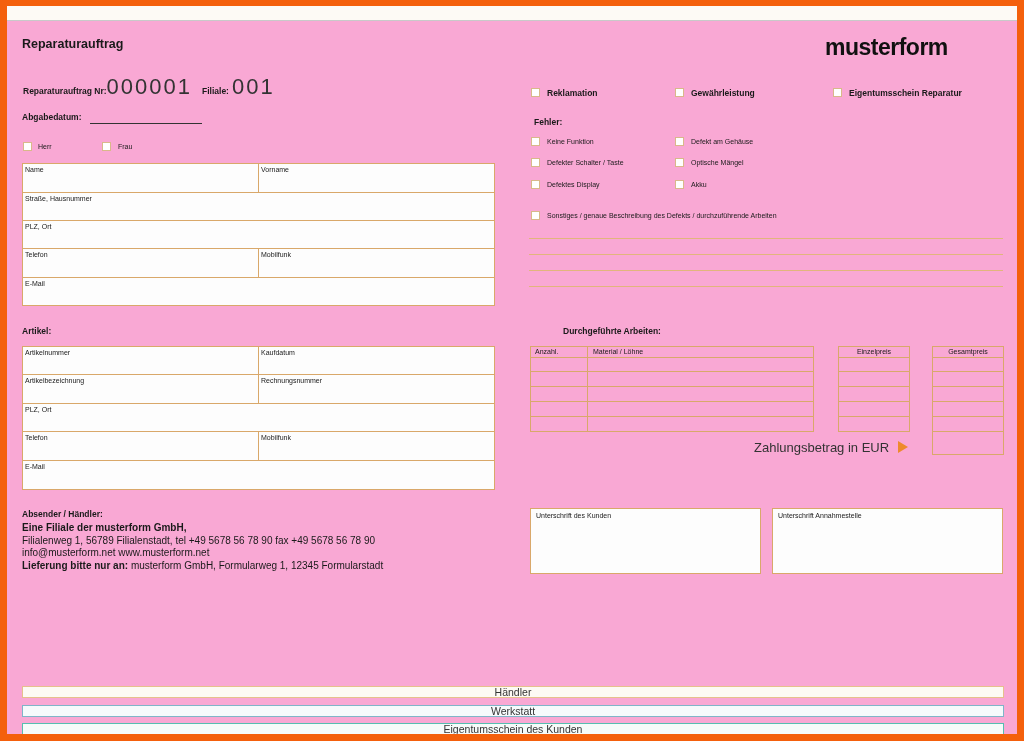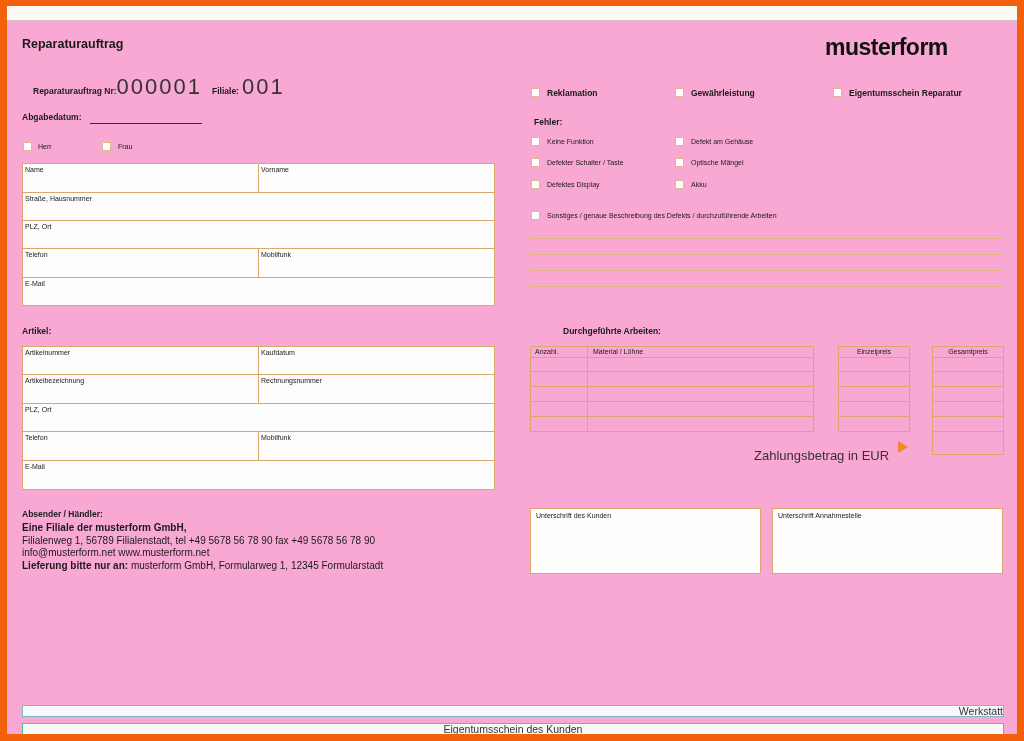--- a/index.html
+++ b/index.html
@@ -22,39 +22,39 @@
   .big-num { font-size: 22px; color: #333; letter-spacing: 2px; font-weight: normal; }
   .abgabe-line { left: 83px; top: 117px; width: 112px; height: 1px; background: #333; }
   .cb { width: 9px; height: 9px; border: 1px solid #d9b88a; background: #fff; box-sizing: border-box; }
   .small { font-size: 7px; }
   .box { border: 1px solid #d9a86a; box-sizing: border-box; background: #fdfdfd; }
   .cell { position: absolute; border-right: 1px solid #d9a86a; border-bottom: 1px solid #d9a86a; box-sizing: border-box; padding: 2px 2px; font-size: 7px; }
   .hline { height: 1px; background: #e2b57c; }
   .gridtbl { border: 1px solid #d9a86a; box-sizing: border-box; }
   .gridrow { position: absolute; left: 0; right: 0; border-top: 1px solid #d9a86a; }
   .colhdr { font-size: 7px; }
-  .zahlung { left: 747px; top: 434px; font-size: 13px; color: #333; margin-top: 8px; }
+  .zahlung { left: 747px; top: 434px; font-size: 13px; color: #333; }
   .tri { width: 0; height: 0; border-top: 6px solid transparent; border-bottom: 6px solid transparent; border-left: 10px solid #ee8a2c; }
   .sig { border: 1px solid #d9a86a; box-sizing: border-box; font-size: 7px; padding: 3px 5px; background: #fdfdfd; }
   .strip { left: 15px; width: 982px; height: 12px; box-sizing: border-box; text-align: center; font-size: 10.5px; line-height: 11px; color: #333; }
   .strip1 { top: 680px; border: 1px solid #e6c08c; background: #fdfaf4; }
-  .strip2 { top: 699px; border: 1px solid #7fb5c9; background: #f6fafc; text-align: right; }
+  .strip2 { top: 699px; border: 1px solid #7fb5c9; background: #f6fafc; }
   .strip3 { top: 717px; border: 1px solid #55bfb0; background: #f6fbfa; }
 </style>
 </head>
 <body>
 
 <div class="sheet">
   <div class="abs topband"></div>
   <div class="abs topline"></div>
 
   <div class="abs title">Reparaturauftrag</div>
   <div class="abs logo">musterform</div>
 
-  <div class="abs" style="left:26px; top:68px; display:flex; align-items:baseline;">
+  <div class="abs" style="left:16px; top:68px; display:flex; align-items:baseline;">
     <span class="lbl-b">Reparaturauftrag Nr:</span>
     <span class="big-num" style="">000001</span>
     <span class="lbl-b" style="margin-left:10px;">Filiale:</span>
     <span class="big-num" style="margin-left:3px;">001</span>
   </div>
 
   <div class="abs lbl-b" style="left:15px; top:106px;">Abgabedatum:</div>
   <div class="abs abgabe-line"></div>
 
   <div class="abs cb" style="left:16px; top:136px;"></div>
@@ -159,15 +159,16 @@
     <div><b>Lieferung bitte nur an:</b><span> musterform GmbH, Formularweg 1, 12345 Formularstadt</span></div>
   </div>
 
   <div class="abs sig" style="left:523px; top:502px; width:231px; height:66px;">
     <span>Unterschrift des Kunden</span>
   </div>
   <div class="abs sig" style="left:765px; top:502px; width:231px; height:66px;">
     <span>Unterschrift Annahmestelle</span>
   </div>
 
+  <div class="abs strip strip1">Händler</div>
   <div class="abs strip strip2">Werkstatt</div>
   <div class="abs strip strip3">Eigentumsschein des Kunden</div>
 </div>
 
 </body></html>

